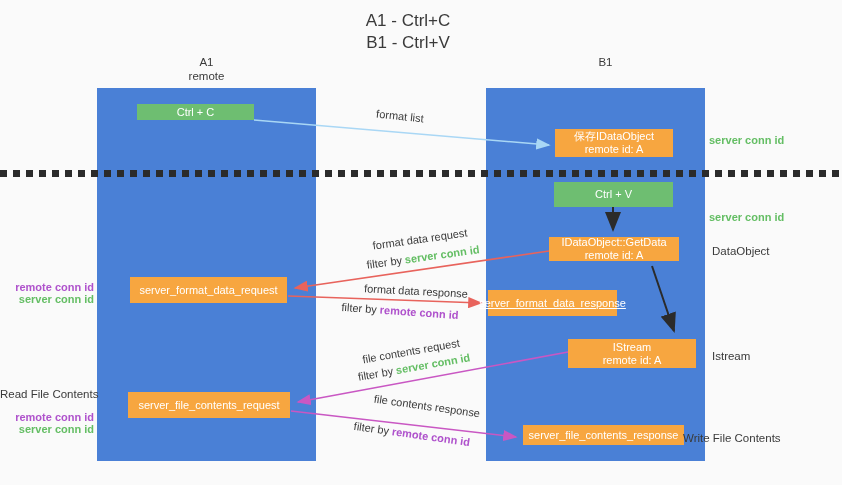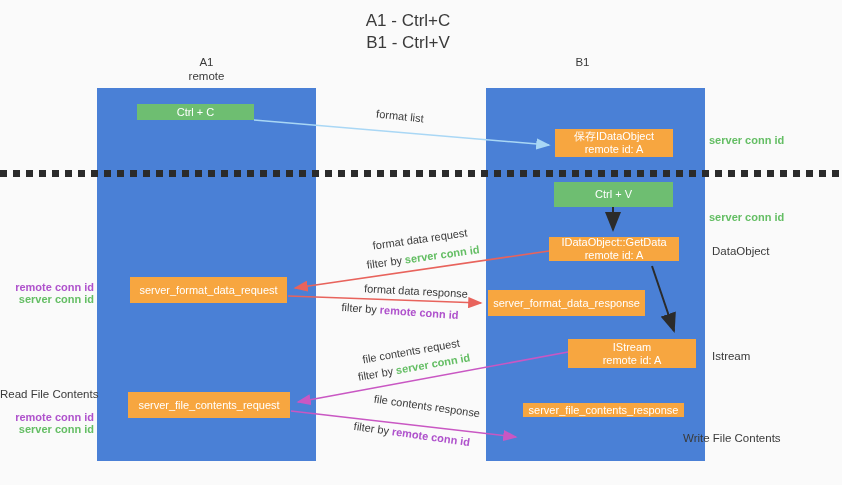--- a/index.html
+++ b/index.html
@@ -14,21 +14,21 @@
     text-align:center;font-size:17px;line-height:22px;z-index:3;white-space:nowrap;
   }
   .lane{position:absolute;top:88px;height:373px;width:219px;background:var(--lane-blue,#4A80D6);z-index:1;}
   .lane-left{left:97px;}
   .lane-right{left:486px;}
   .lane-header{
     position:absolute;top:55px;width:219px;text-align:center;
     font-size:11.5px;line-height:14px;z-index:3;
   }
   .lane-header-left{left:97px;}
-  .lane-header-right{left:473px;}
+  .lane-header-right{left:496px;}
   .dotted{
     position:absolute;left:0;top:170px;width:842px;height:7px;z-index:2;
     background:repeating-linear-gradient(90deg,var(--arrow-black,#3a3a3a) 0 7px,transparent 7px 13px);
   }
   .node{
     position:absolute;display:flex;flex-direction:column;align-items:center;justify-content:center;
     color:#fff;font-size:11px;line-height:13px;text-align:center;z-index:3;white-space:nowrap;
   }
   .node-orange{background:var(--node-orange,#F7A640);}
   .node-green{background:var(--node-green,#6EBE71);}
@@ -116,34 +116,34 @@
 
   <div class="node node-orange" style="left:549px;top:237px;width:130px;height:24px;">
     <span>IDataObject::GetData</span>
     <span>remote id: A</span>
   </div>
 
   <div class="node node-orange" style="left:130px;top:277px;width:157px;height:26px;">
     <span>server_format_data_request</span>
   </div>
 
-  <div class="node node-orange" style="left:488px;top:290px;width:157px;height:26px;">
+  <div class="node node-orange" style="left:488px;top:290px;width:129px;height:26px;text-decoration:underline;">
     <span>server_format_data_response</span>
   </div>
 
   <div class="node node-orange" style="left:568px;top:339px;width:128px;height:29px;">
     <span>IStream</span>
     <span>remote id: A</span>
   </div>
 
   <div class="node node-orange" style="left:128px;top:392px;width:162px;height:26px;">
     <span>server_file_contents_request</span>
   </div>
 
-  <div class="node node-orange" style="left:523px;top:403px;width:161px;height:14px;">
+  <div class="node node-orange" style="left:523px;top:425px;width:161px;height:20px;">
     <span>server_file_contents_response</span>
   </div>
 
   <div class="edge-label" style="left:400px;top:116px;transform:translate(-50%,-50%) rotate(6deg);">
     <span>format list</span>
   </div>
 
   <div class="edge-label" style="left:420px;top:239px;transform:translate(-50%,-50%) rotate(-8deg);">
     <span>format data request</span>
   </div>

